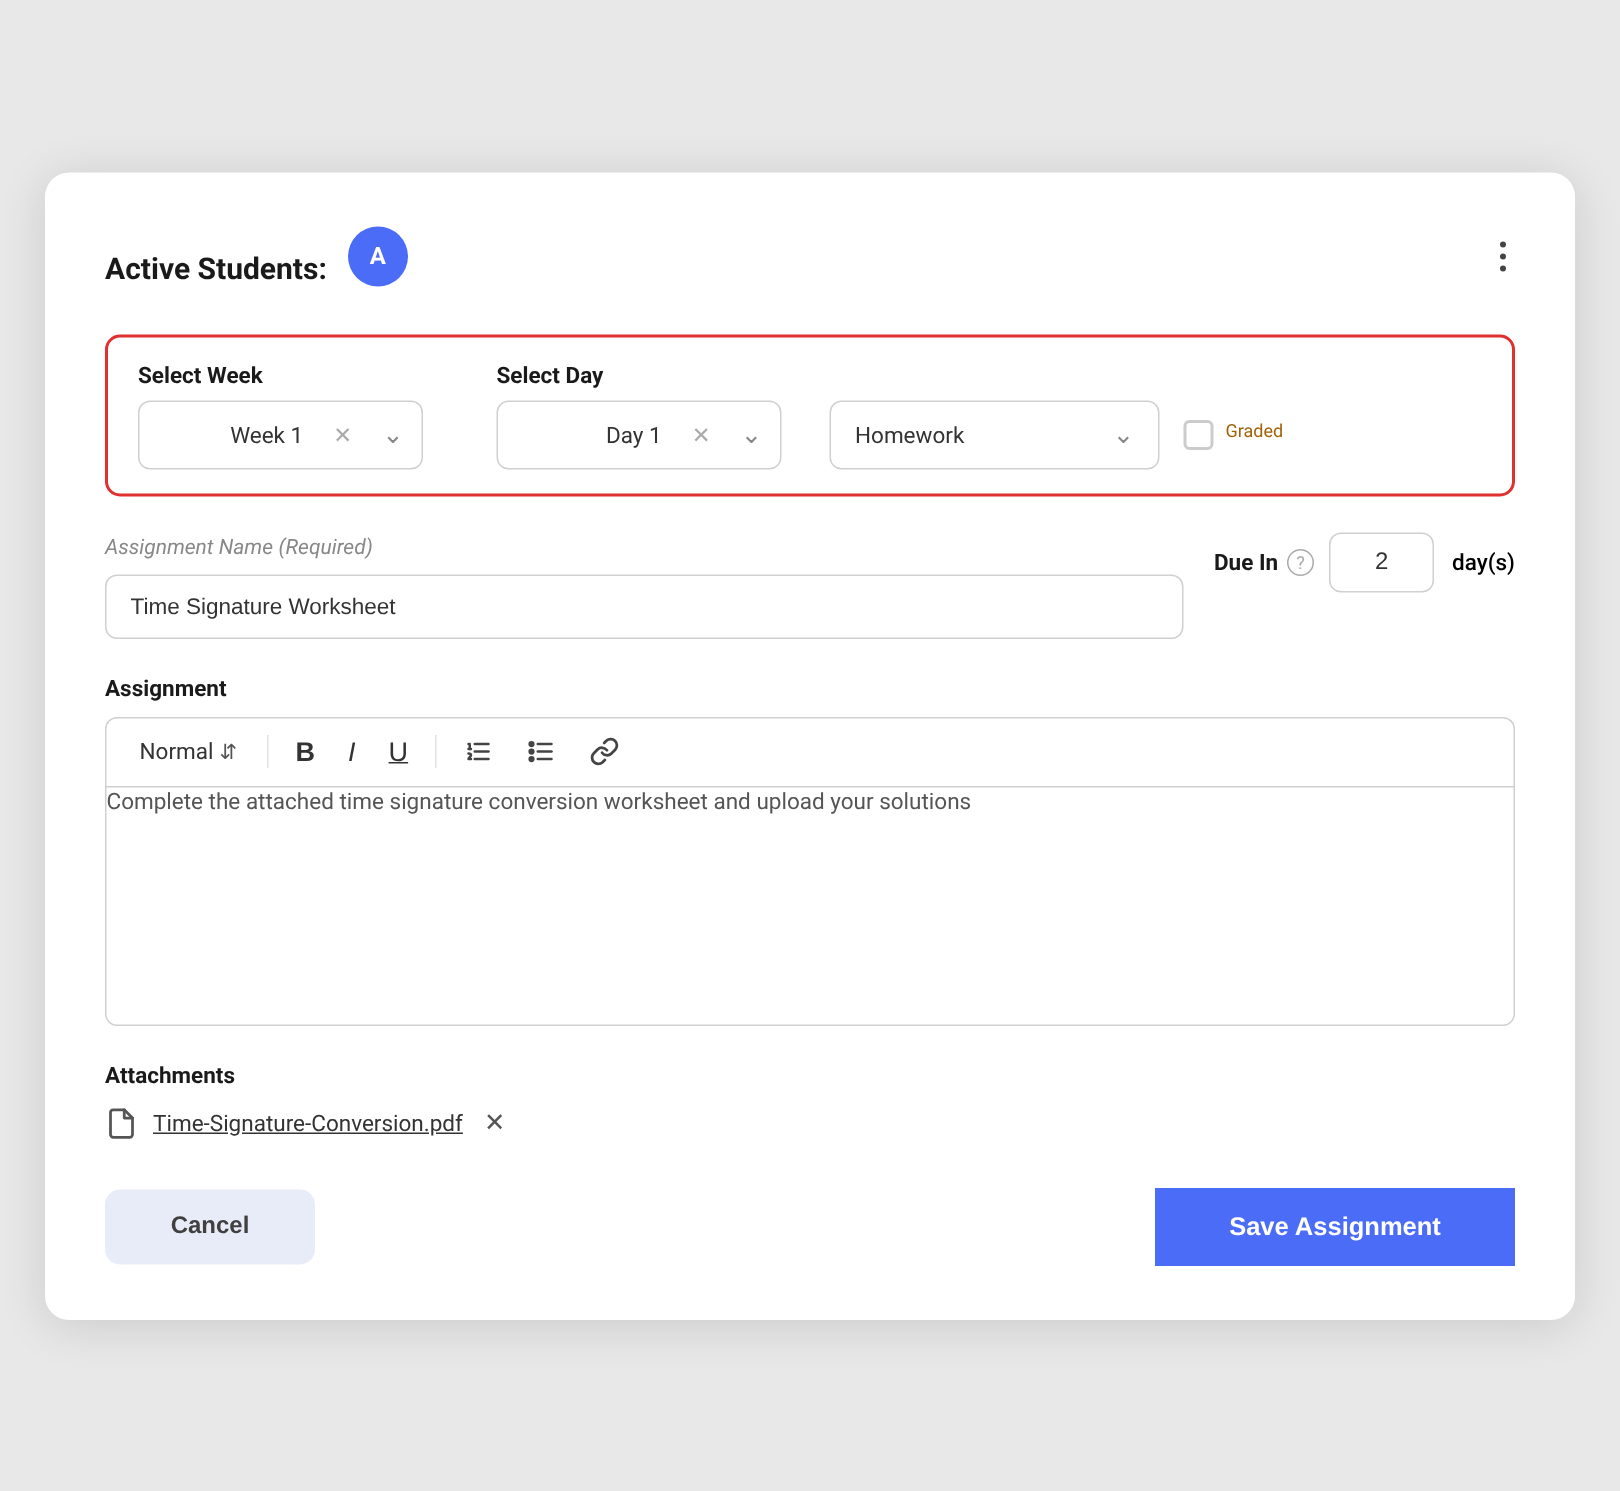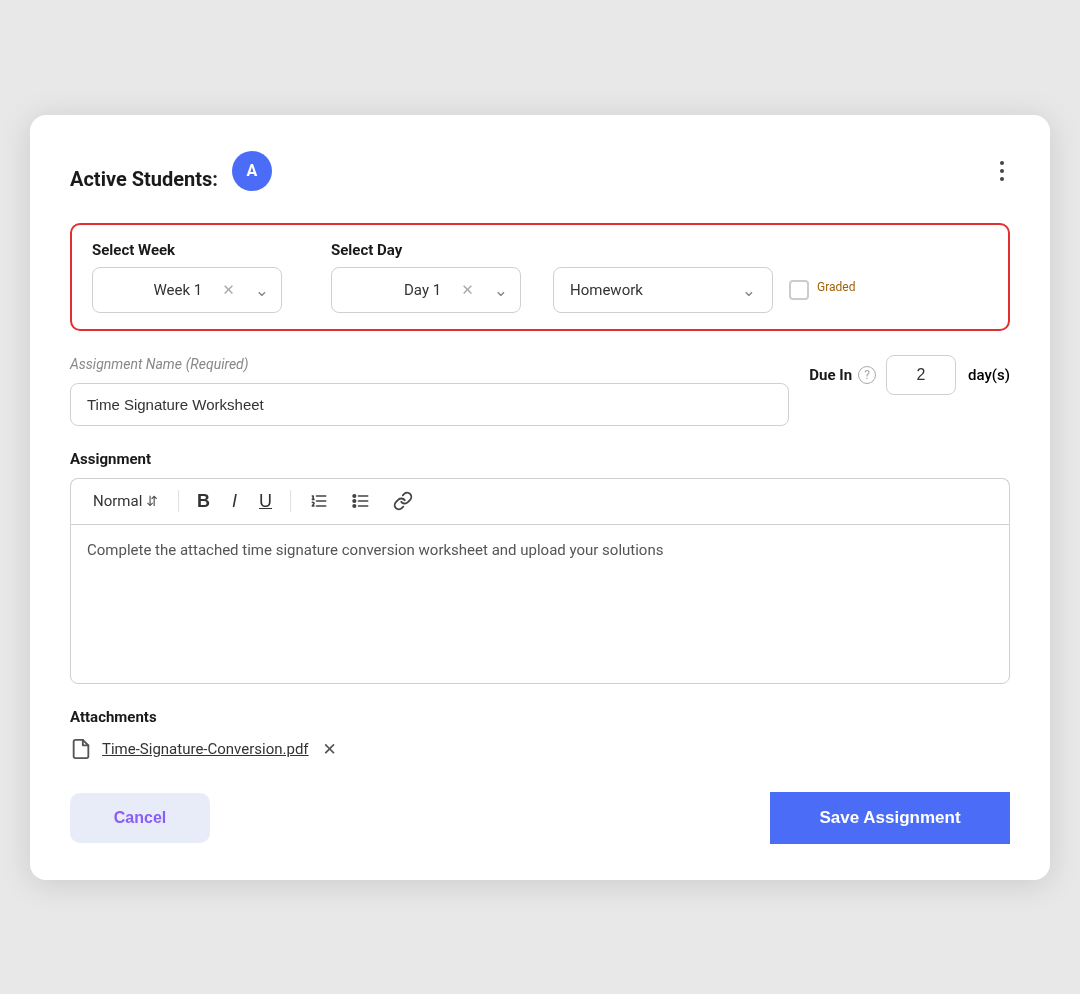--- a/index.html
+++ b/index.html
@@ -276,21 +276,20 @@
       border-radius: 4px;
       display: flex;
       align-items: center;
     }
     .toolbar-btn.bold { font-weight: 900; }
     .toolbar-btn.italic { font-style: italic; }
     .toolbar-btn.underline { text-decoration: underline; }
     .editor-area {
       border: 1.5px solid #d0d0d0;
       border-radius: 0 0 8px 8px;
-      padding: 16px;
       min-height: 160px;
       font-size: 15px;
       color: #555;
       background: #fff;
     }
     .attachments-section {
       margin-bottom: 32px;
     }
     .attachment-item {
       display: flex;
@@ -311,21 +310,21 @@
       margin-left: 4px;
     }
     .footer {
       display: flex;
       justify-content: space-between;
       align-items: center;
       margin-top: 8px;
     }
     .cancel-btn {
       background: #e8ecf8;
-      color: #8b5cf6;
+      color: #404040;
       border: none;
       border-radius: 10px;
       padding: 16px 32px;
       font-size: 16px;
       font-weight: 600;
       cursor: pointer;
       min-width: 140px;
     }
     .save-btn {
       background: #4a6cf7;

